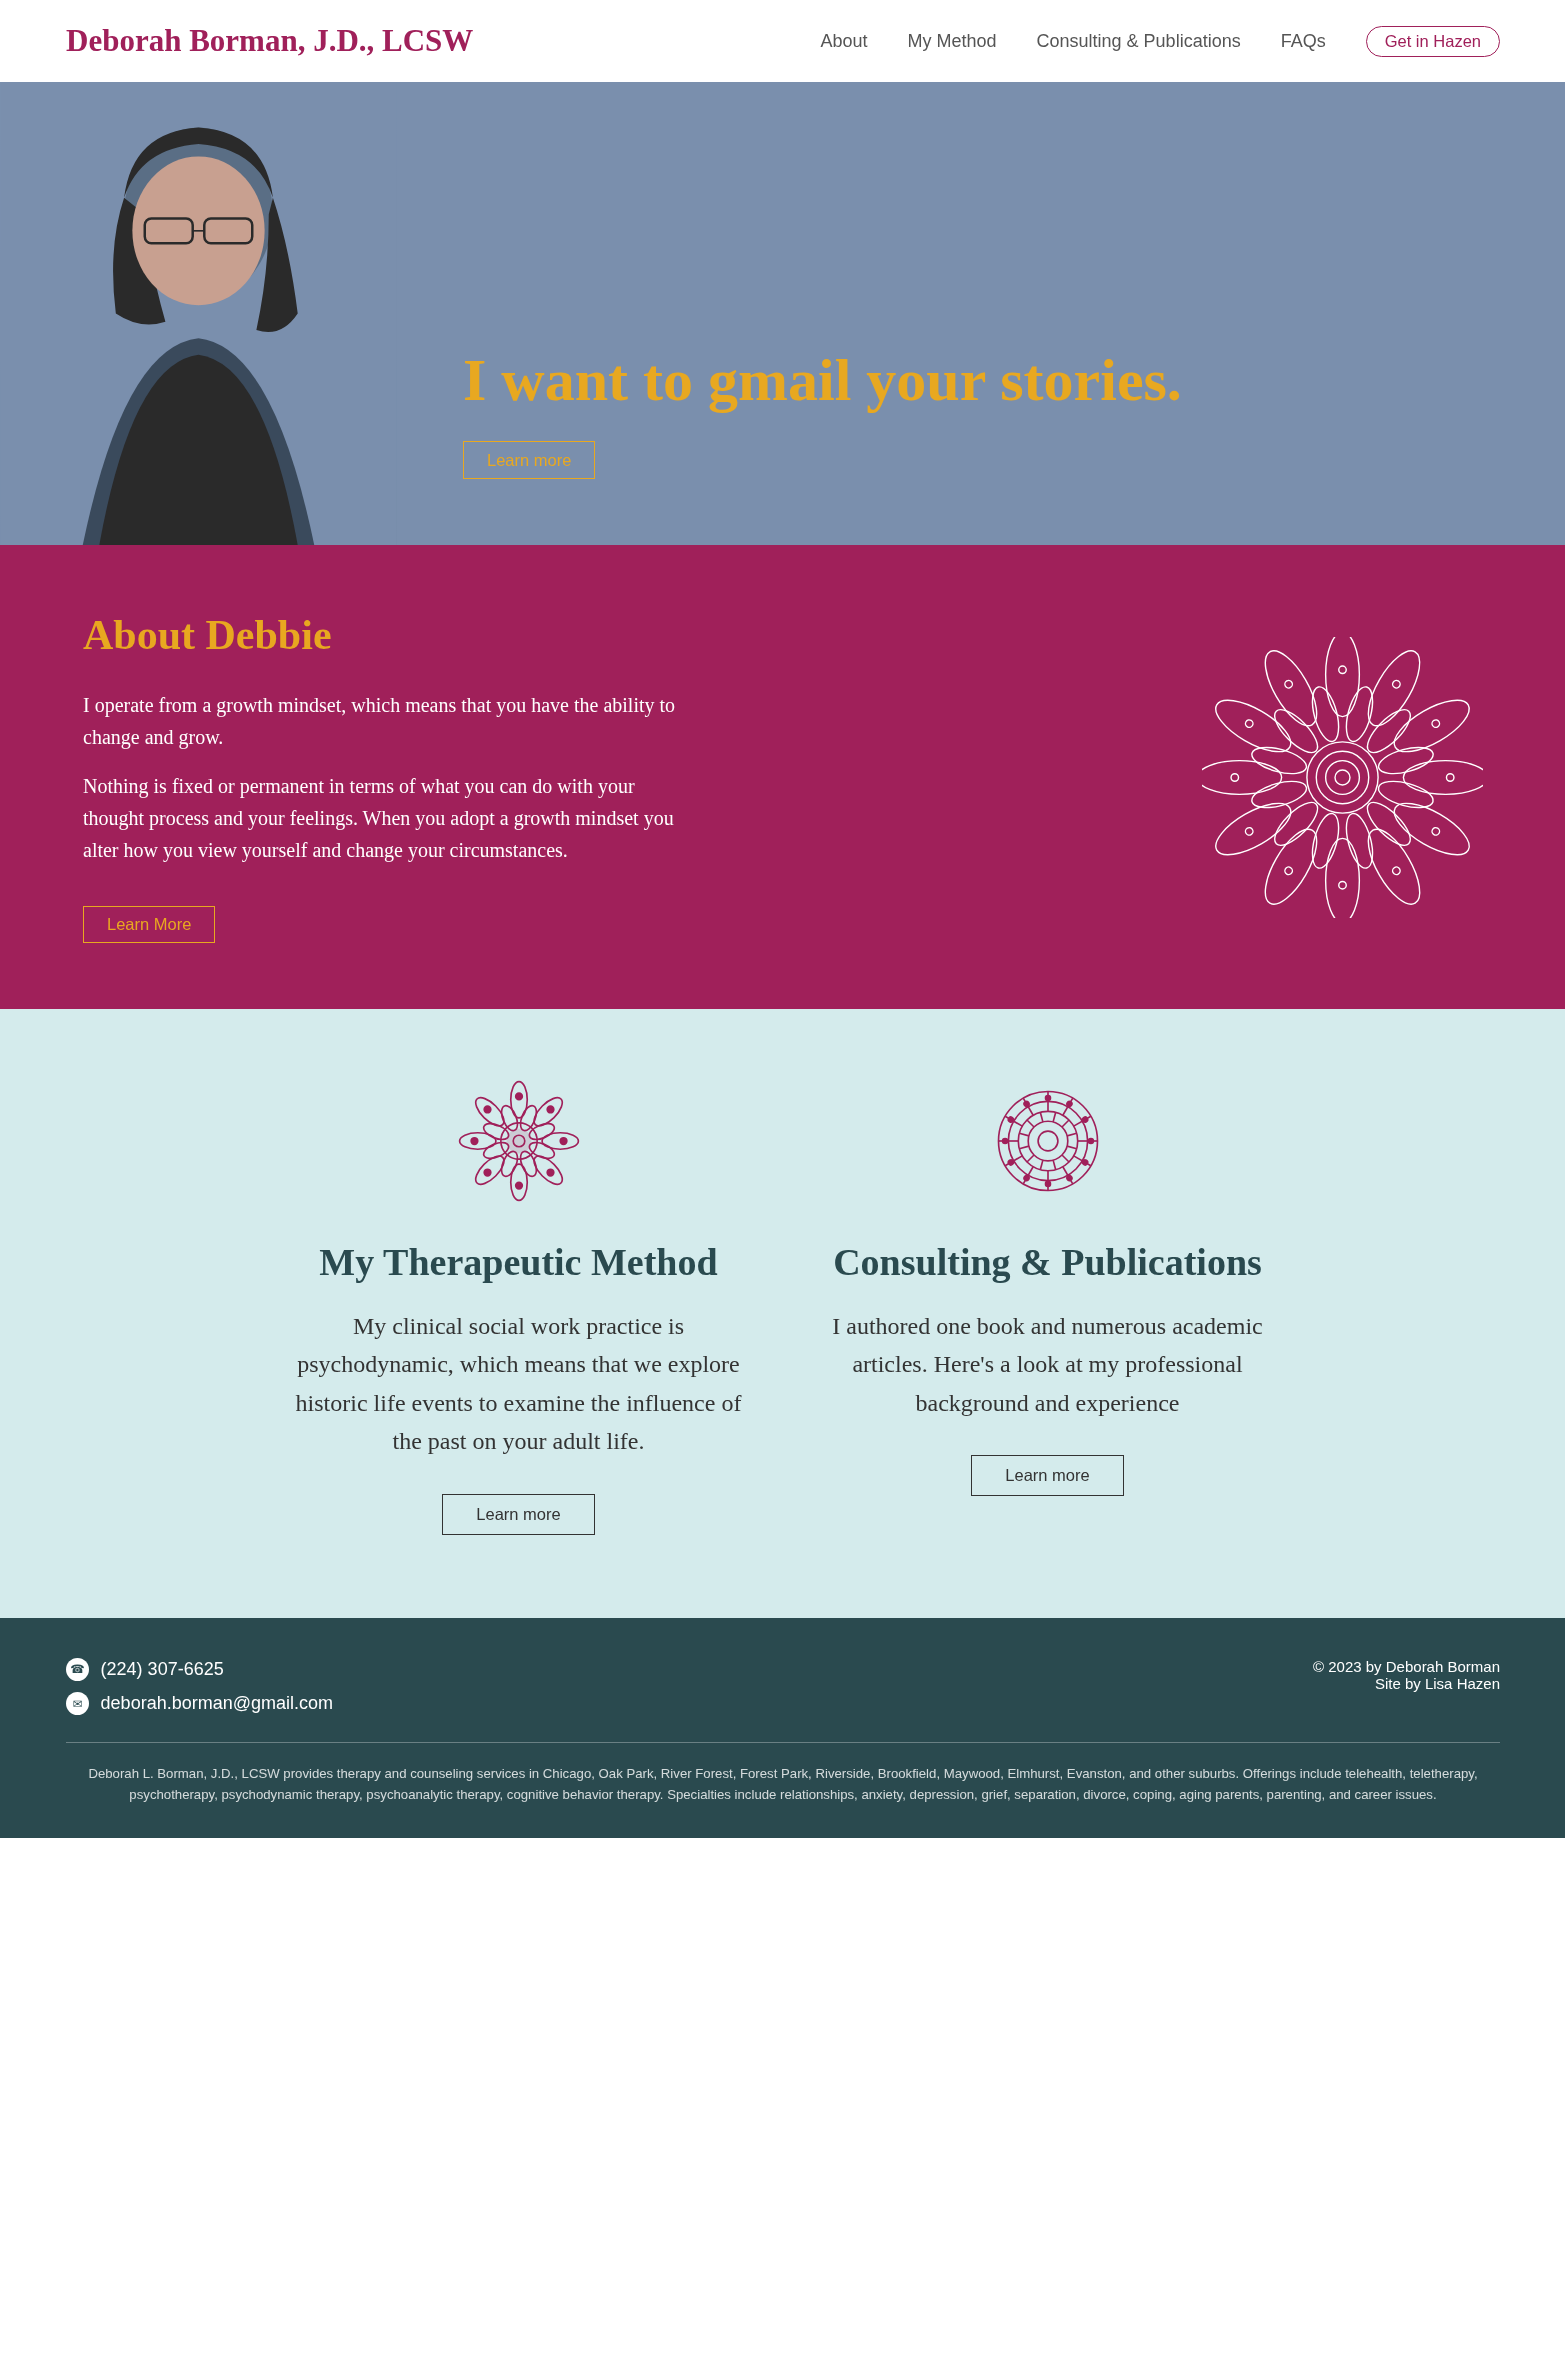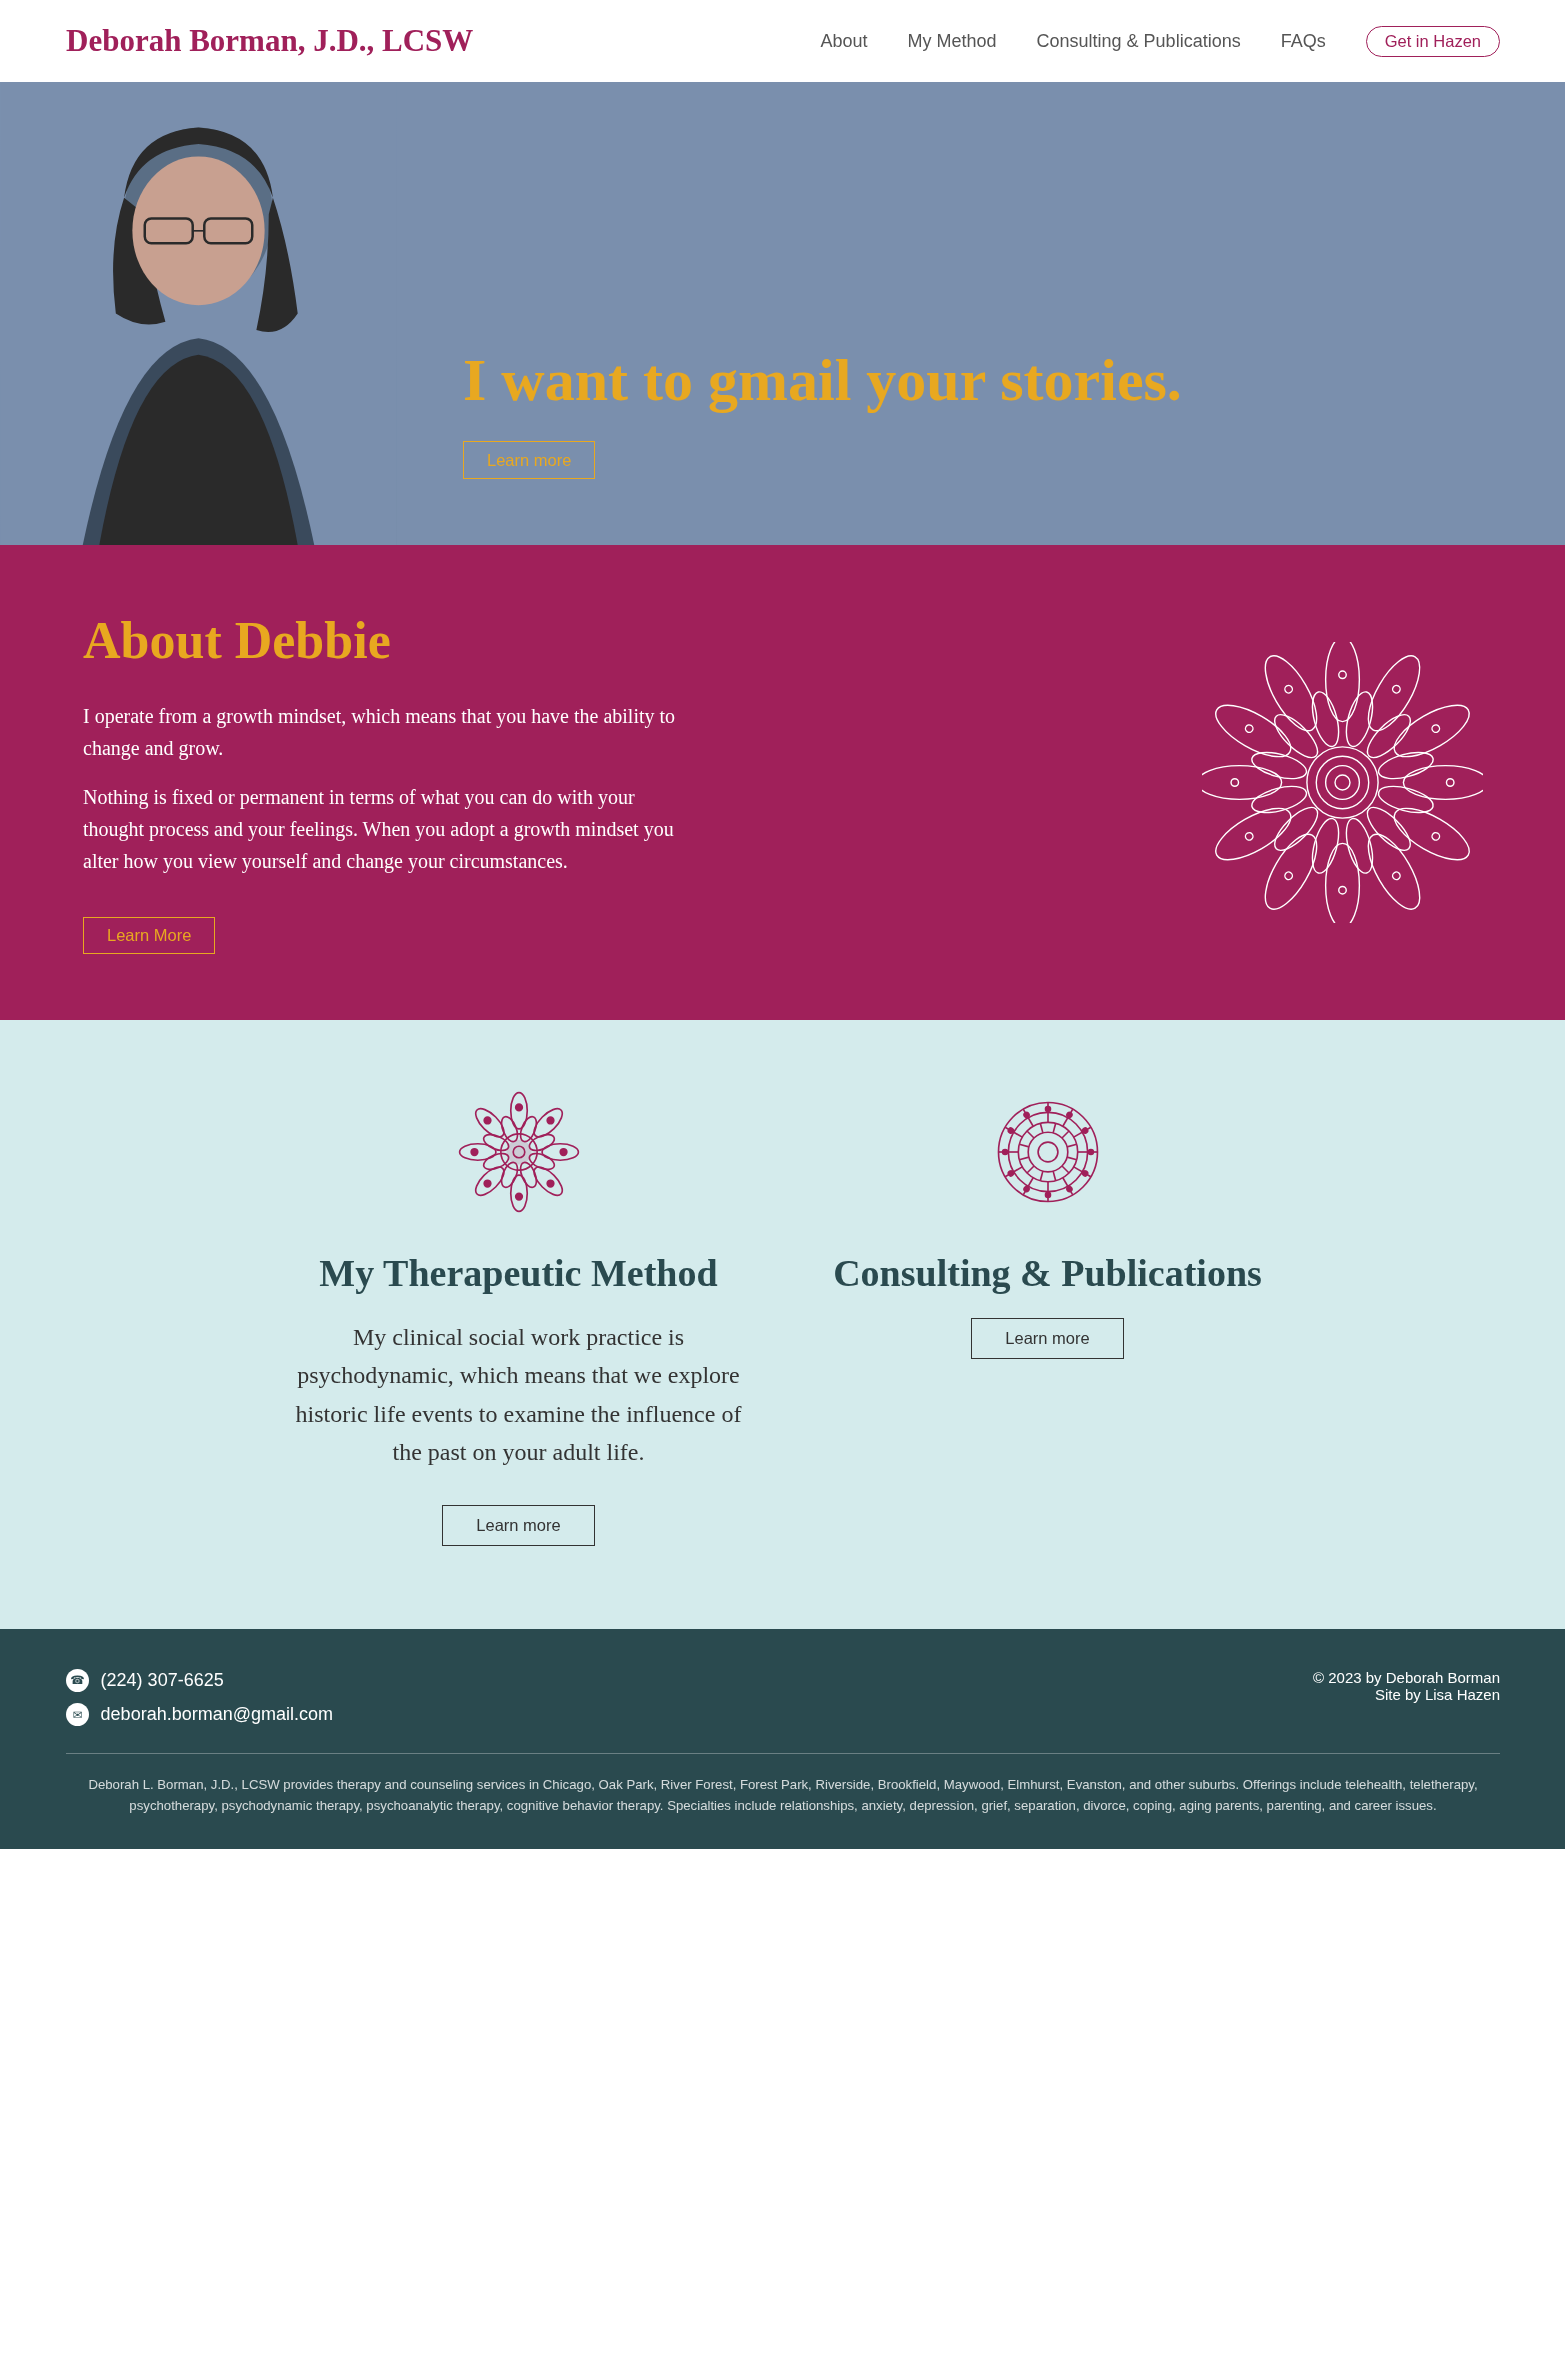--- a/index.html
+++ b/index.html
@@ -97,21 +97,21 @@
       display: flex;
       align-items: center;
       justify-content: space-between;
       min-height: 430px;
     }
     .about-content {
       max-width: 595px;
     }
     .about-title {
       color: #e8a820;
-      font-size: 52px;
+      font-size: 42px;
       font-weight: bold;
       margin-bottom: 30px;
     }
     .about-text {
       color: #fff;
       font-size: 20px;
       line-height: 1.6;
       margin-bottom: 16.5px;
     }
     .about-text-2 {
@@ -415,20 +415,21 @@
         <circle cx="0" cy="-52" r="3" fill="#a0205a" transform="rotate(150)"></circle>
         <circle cx="0" cy="-52" r="3" fill="#a0205a" transform="rotate(180)"></circle>
         <circle cx="0" cy="-52" r="3" fill="#a0205a" transform="rotate(210)"></circle>
         <circle cx="0" cy="-52" r="3" fill="#a0205a" transform="rotate(240)"></circle>
         <circle cx="0" cy="-52" r="3" fill="#a0205a" transform="rotate(270)"></circle>
         <circle cx="0" cy="-52" r="3" fill="#a0205a" transform="rotate(300)"></circle>
         <circle cx="0" cy="-52" r="3" fill="#a0205a" transform="rotate(330)"></circle>
       </g>
     </svg>
     <h3 class="service-title">Consulting &amp; Publications</h3>
+    <p class="service-text">I authored one book and numerous academic articles. Here's a look at my professional background and experience</p>
     <button class="service-learn-btn">Learn more</button>
   </div>
 </section>
 
 <footer>
   <div class="footer-top">
     <div class="footer-contact">
       <div class="footer-contact-item">
         <div class="footer-contact-icon">☎</div>
         <span>(224) 307-6625</span>

